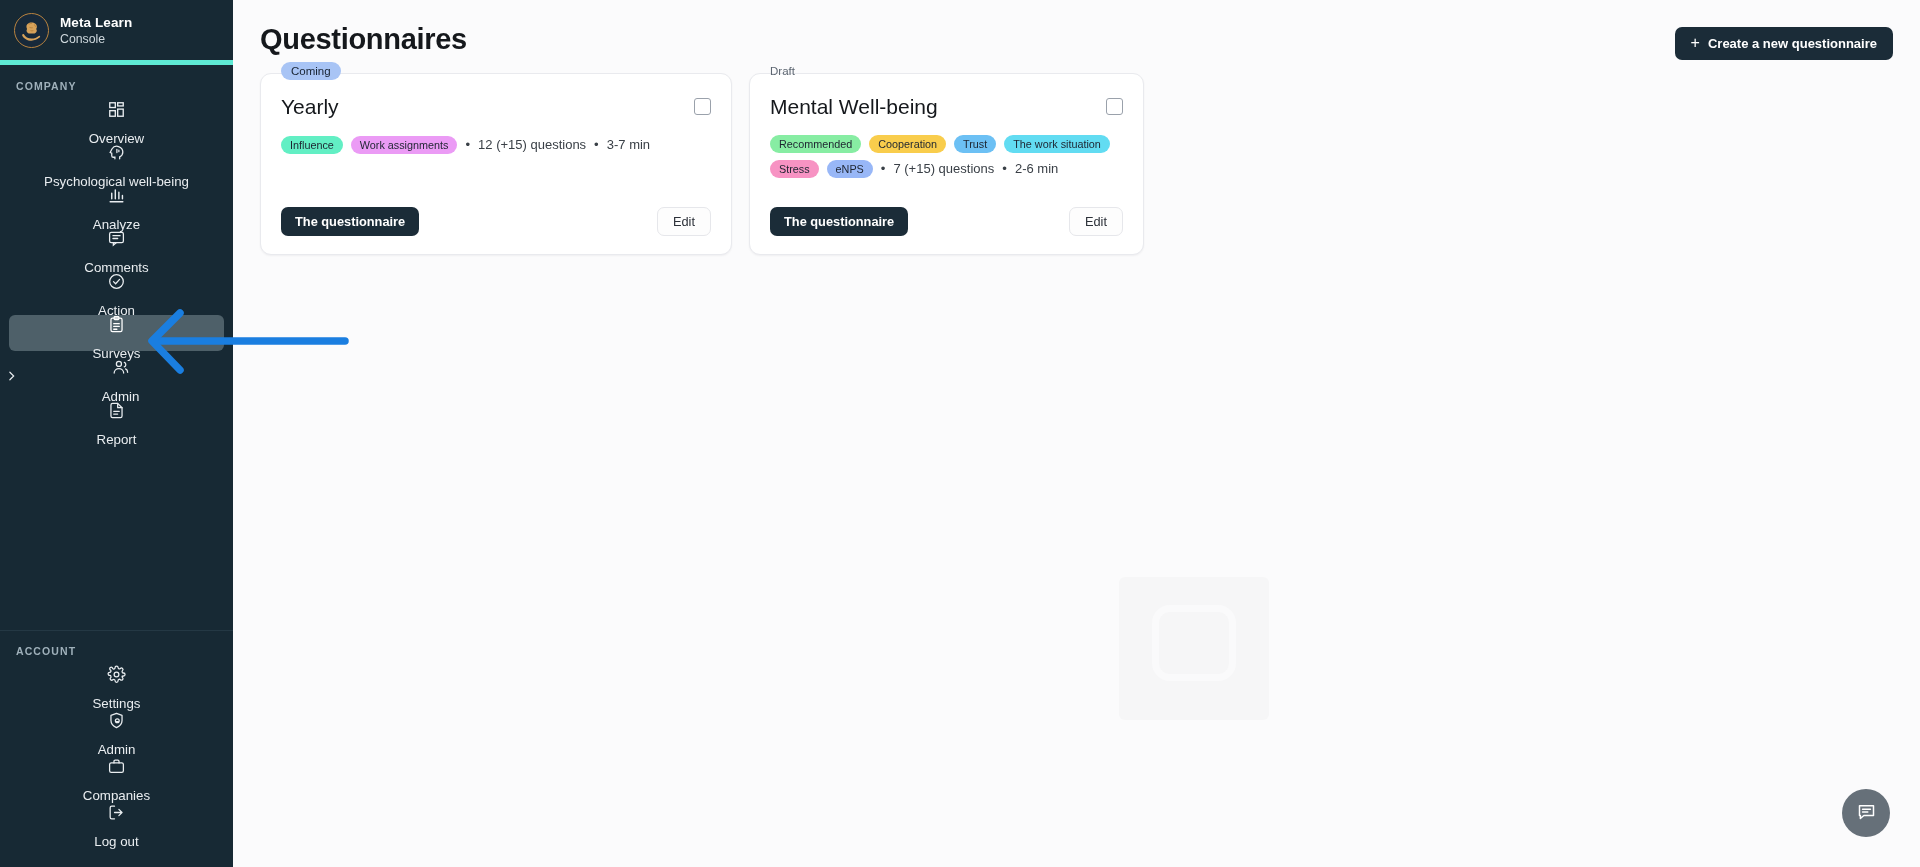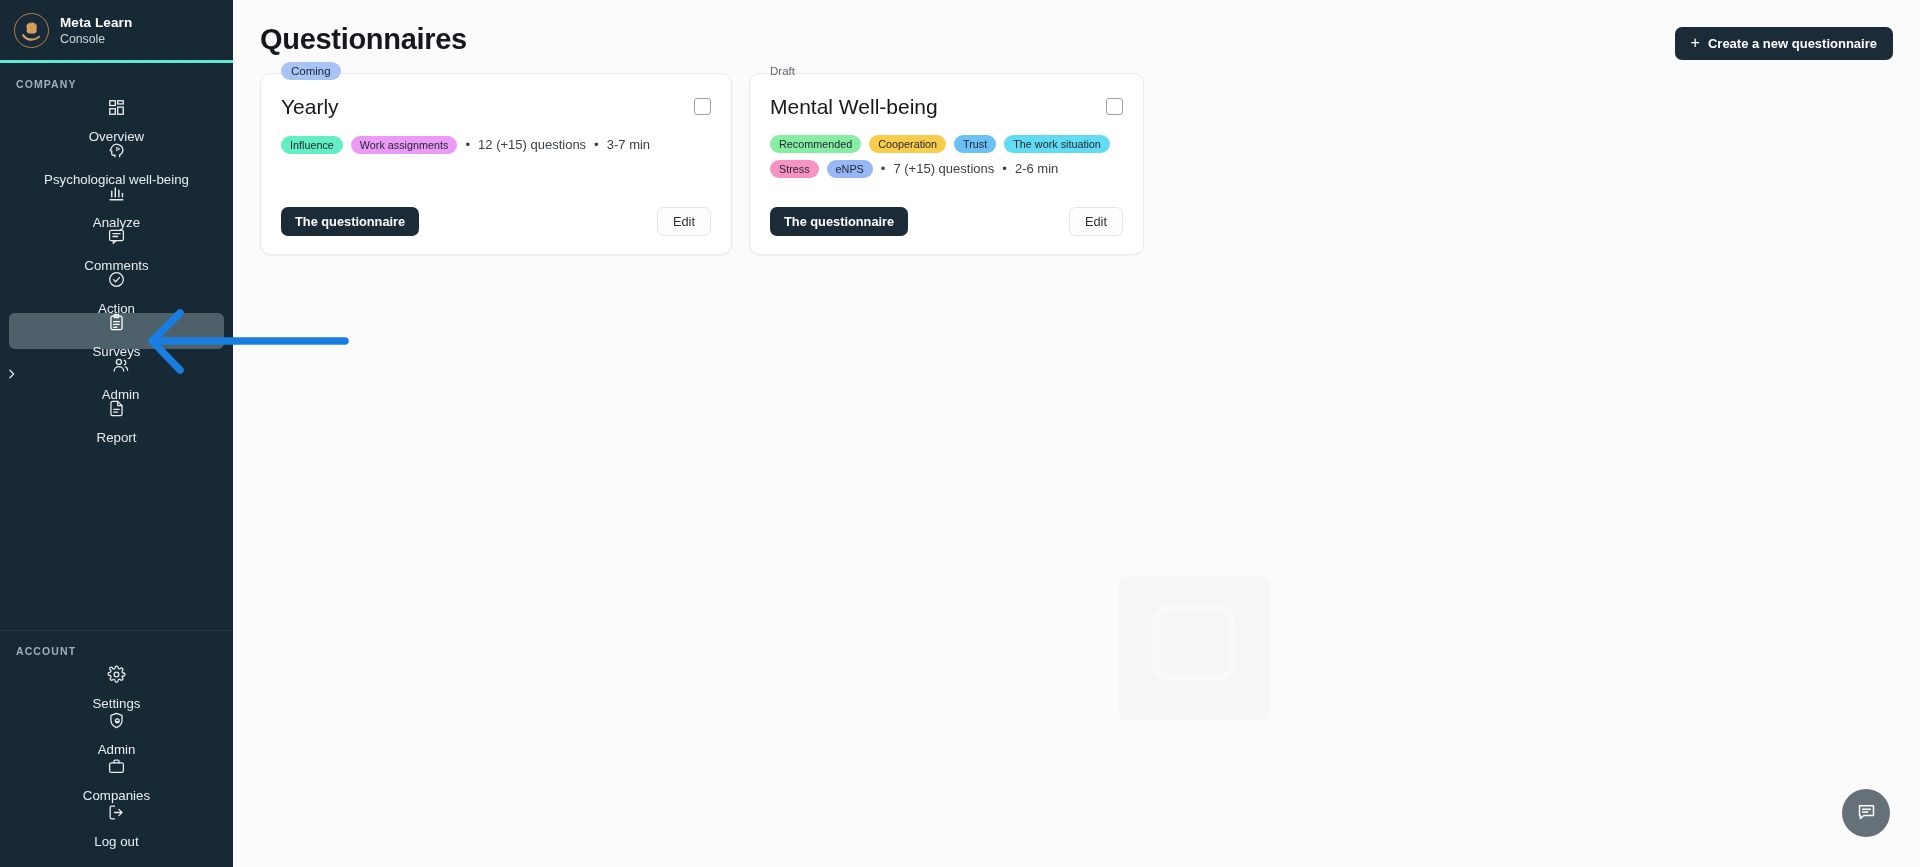--- a/index.html
+++ b/index.html
@@ -21,21 +21,21 @@
     flex-direction: column;
     flex: 0 0 233px;
     position: relative;
     z-index: 2;
   }
   .brand {
     display: flex;
     align-items: center;
     gap: 11px;
     padding: 13px 14px 12px 14px;
-    border-bottom: 3px solid #5eead4;
+    border-bottom: 5px solid #5eead4;
   }
   .brand-logo {
     width: 35px; height: 35px;
     border-radius: 50%;
     border: 1.4px solid #b9833f;
     background: #17293a;
     display: flex; align-items: center; justify-content: center;
     flex: 0 0 35px;
     overflow: hidden;
   }

